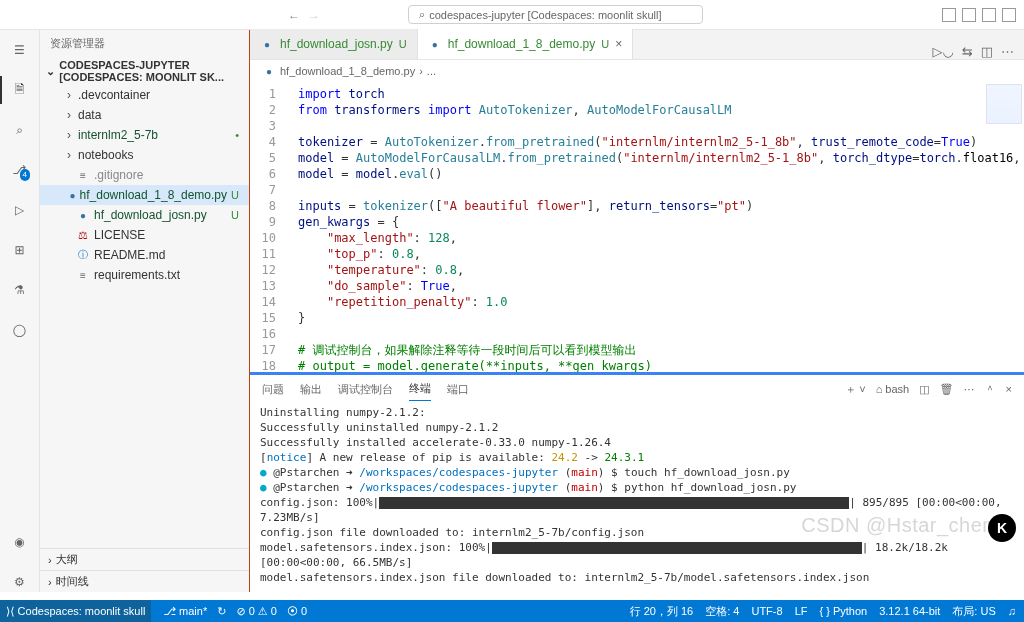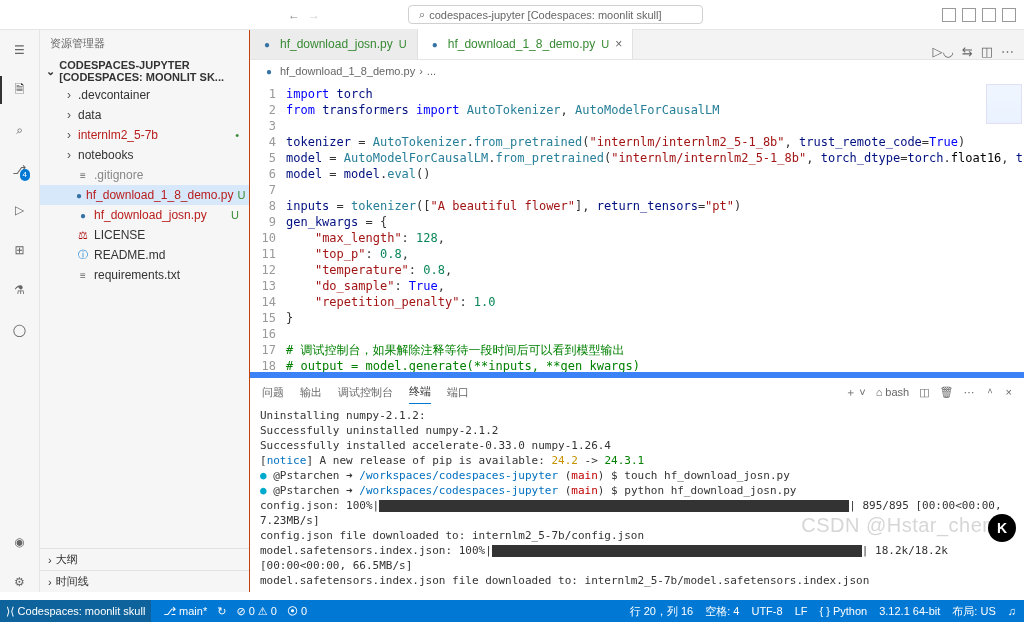--- a/index.html
+++ b/index.html
@@ -15,57 +15,57 @@
 .activity-bar .ab-icon { width:20px; height:20px; color:#666; display:flex; align-items:center; justify-content:center; position:relative;}
 .activity-bar .ab-icon.active { color:#333;}
 .activity-bar .ab-icon.active::before { content:""; position:absolute; left:-10px; top:-4px; width:2px; height:28px; background:#333;}
 .activity-bar .ab-icon .badge { position:absolute; left:10px; top:9px; background:#0078d4; color:#fff; border-radius:7px; font-size:8px; padding:0 3px; line-height:12px;}
 .activity-bar .spacer{flex:1;}
 .side-bar { width:210px; background:#f6f6f6; border-right:1px solid #c2410c; display:flex; flex-direction:column;}
 .side-title { padding:6px 10px; font-size:11px; color:#666;}
 .folder-head { display:flex; align-items:center; gap:4px; padding:2px 6px; font-size:11px; font-weight:600;}
 .tree { font-size:12px; overflow-y:auto; flex:0 0 auto;}
 .tree .item{ display:flex; align-items:center; gap:4px; padding:1px 0 1px 24px; height:20px; white-space:nowrap;}
-.tree .item.file { padding-left:36px;}
+.tree .item.file { padding-left:36px;justify-content:flex-end;}
 .tree .item.selected{background:#d6e8fa;}
 .tree .chev{width:10px; text-align:center; color:#555;}
 .tree .status{ margin-left:auto; margin-right:10px; color:#388a34; font-size:11px;}
-.tree .fname.git{color:#b91c1c;}
+.tree .fname.git{color:#14532d;}
 .tree .fname.gray{color:#888;}
 .ficon{width:14px;height:14px;display:inline-flex;align-items:center;justify-content:center;font-size:10px;}
 .ficon.py::before{content:"●";color:#3572A5;}
 .ficon.txt::before{content:"≡";color:#666;}
 .ficon.md::before{content:"ⓘ";color:#0078d4;}
 .ficon.lic::before{content:"⚖";color:#a00;font-size:11px;}
 .side-bottom{margin-top:auto; font-size:11px;}
 .side-bottom .sec{display:flex;align-items:center; gap:4px; padding:3px 8px; border-top:1px solid #e1e1e1;}
 .editor-area { flex:1; display:flex; flex-direction:column; min-width:0;}
 .tab-bar { height:30px; display:flex; align-items:flex-end; background:#f3f3f3; border-bottom:1px solid #e5e5e5;}
 .tab { height:30px; display:flex; align-items:center; gap:6px; padding:0 10px; font-size:12px; background:#ececec; border-right:1px solid #e1e1e1; color:#666;}
 .tab.active{ background:#fff; color:#333;}
 .tab .fname{color:#388a34;}
 .tab .mstat{color:#388a34;font-size:11px;}
 .tab .close{color:#666;font-size:12px;}
 .tab-actions{margin-left:auto; display:flex; gap:8px; padding:0 10px; color:#666; font-size:13px;}
 .breadcrumb{height:22px; display:flex; align-items:center; gap:4px; padding:0 12px; font-size:11px; color:#666;}
 .code-area{flex:1; display:flex; overflow:hidden; font-family:"Consolas",monospace; font-size:12px; position:relative;}
 .gutter{width:36px; text-align:right; color:#999; padding-right:10px; padding-top:4px; line-height:16px;}
-.code{flex:1; padding-top:4px; line-height:16px; white-space:pre; overflow-x:hidden;}
+.code{flex:1; padding-top:4px; line-height:16px; white-space:pre; overflow-x:hidden;margin-left:12px;}
 .minimap{position:absolute; right:2px; top:2px; width:36px; height:40px; background:linear-gradient(#e6f0ff,#dceaff); opacity:.6; border:1px solid #cce;}
 .kw{color:#0000ff;}
 .fn{color:#267f99;}
 .cls{color:#267f99;}
 .str{color:#a31515;}
 .num{color:#098658;}
 .bool{color:#0000ff;}
 .key{color:#a31515;}
 .cmt{color:#008000;}
 .id{color:#001080;}
 .prop{color:#000000;text-align:right;}
-.panel{height:220px; border-top:6px solid #3b82f6; display:flex; flex-direction:column;}
+.panel{height:220px; border-top:3px solid #3b82f6; display:flex; flex-direction:column;}
 .panel-tabs{height:28px;display:flex;align-items:center;gap:16px;padding:0 12px;font-size:11px;color:#666;}
 .panel-tabs .pt{padding:4px 0;cursor:pointer;}
 .panel-tabs .pt.active{color:#333; border-bottom:1px solid #0078d4;}
 .panel-tabs .pactions{margin-left:auto;display:flex;gap:10px;align-items:center;}
 .terminal{flex:1; padding:2px 10px 4px 10px; font-family:"Consolas",monospace; font-size:11px; line-height:15px; overflow:auto; color:#333;}
 .terminal .notice{color:#0070c0;}
 .terminal .warn{color:#c79300;}
 .terminal .new{color:#008000;}
 .terminal .dot{color:#00aacc;}
 .terminal .path{color:#0070c0;}

